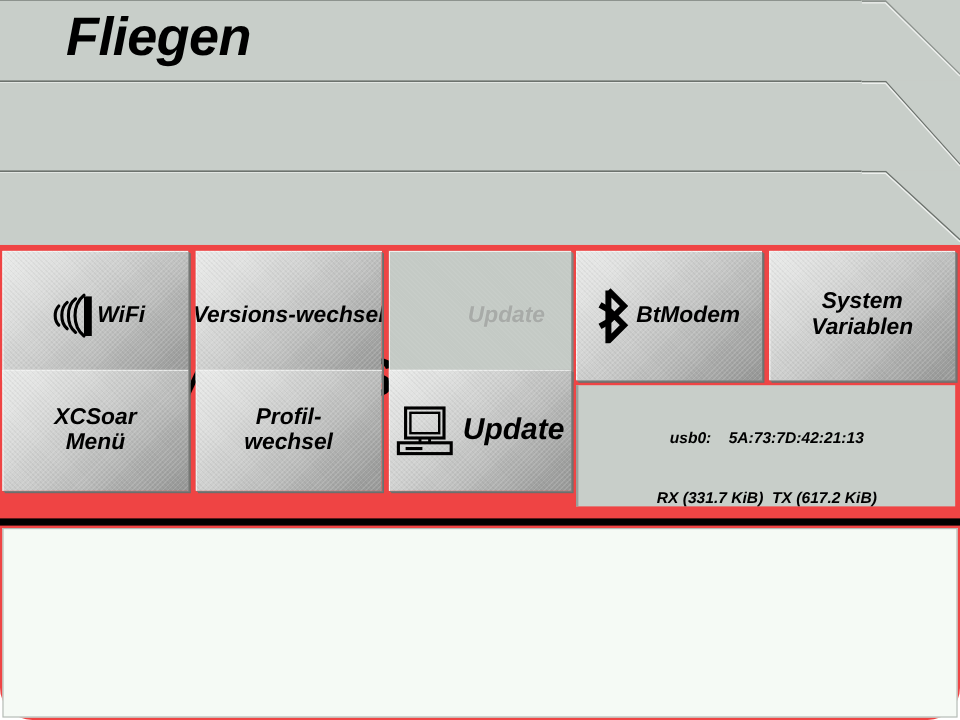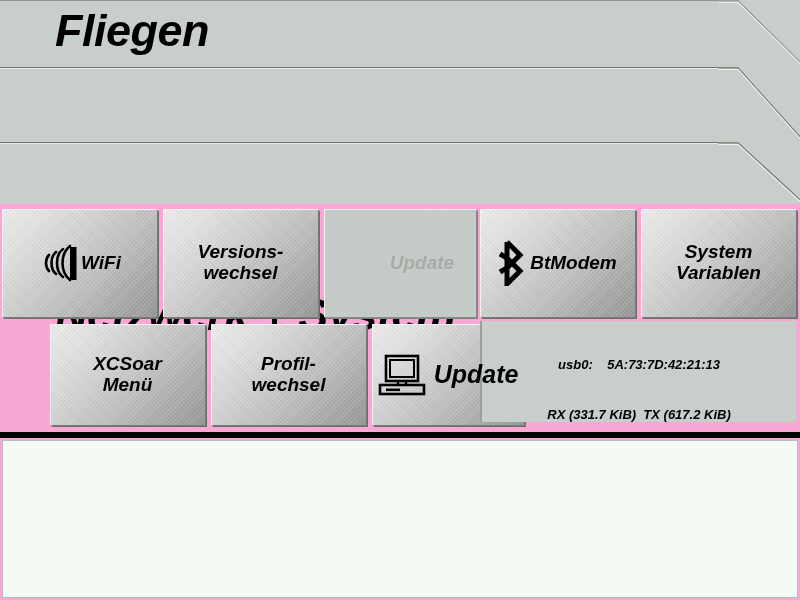--- a/index.html
+++ b/index.html
@@ -12,21 +12,22 @@
     width: 800px;
     height: 600px;
     overflow: hidden;
     font-family: "Liberation Sans", "DejaVu Sans", sans-serif;
   }
 
   #screen {
     position: relative;
     width: 800px;
     height: 600px;
-    background: #f9a8d4;
+    background: #ef4444;
+    border-radius: 27px;
   }
 
   
   .header-stack {
     position: absolute;
     left: 0; top: 0;
     width: 800px;
     height: 204px;
     background: #c8cec9;
   }
@@ -177,21 +178,21 @@
     line-height: 0;
   }
 
   
   .c0 { left: 2px;   width: 155px; }
   .c1 { left: 163px; width: 155px; }
   .c2 { left: 324px; width: 152px; }
   .c3 { left: 480px; width: 155px; }
   .c4 { left: 641px; width: 155px; }
   .rA { top: 3px;   height: 108px; }
-  .rB { top: 118px; height: 101px; margin-left: 48px; }
+  .rB { top: 102px; height: 101px; }
 
   
   .netinfo {
     position: absolute;
     left: 480px;
     top: 115px;
     width: 316px;
     height: 101px;
     box-sizing: border-box;
     background: #c8cec9;
@@ -285,21 +286,21 @@
               <path d="M11,17 C7,21 7,29 11,33"></path>
             </g>
             <rect x="32" y="9" width="6.5" height="33" fill="#000000"></rect>
           </svg>
         </span>
         <span class="blabel">WiFi</span>
       </div>
     </div>
 
     <div class="btn c1 rA">
-      <div class="btn-inner" style="flex-direction:column; gap:0;">
+      <div class="btn-inner" style="flex-direction:row; gap:0;">
         <span class="blabel">Versions-</span>
         <span class="blabel">wechsel</span>
       </div>
     </div>
 
     <div class="btn c2 rA disabled">
       <div class="btn-inner">
         <span class="blabel">Update</span>
       </div>
     </div>

